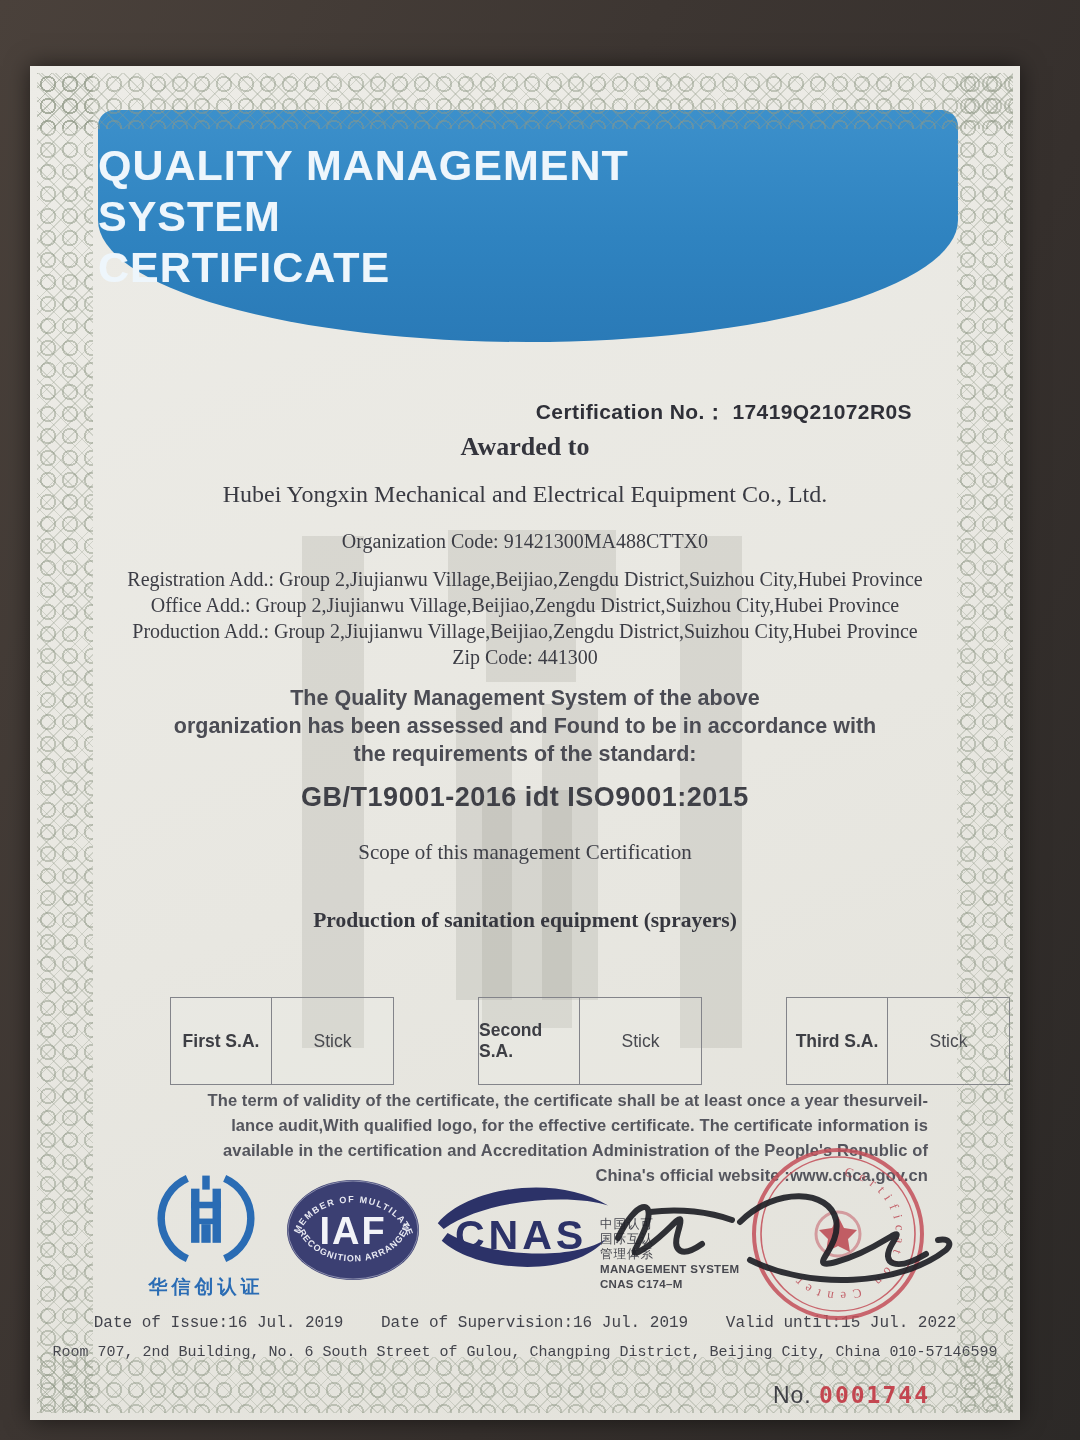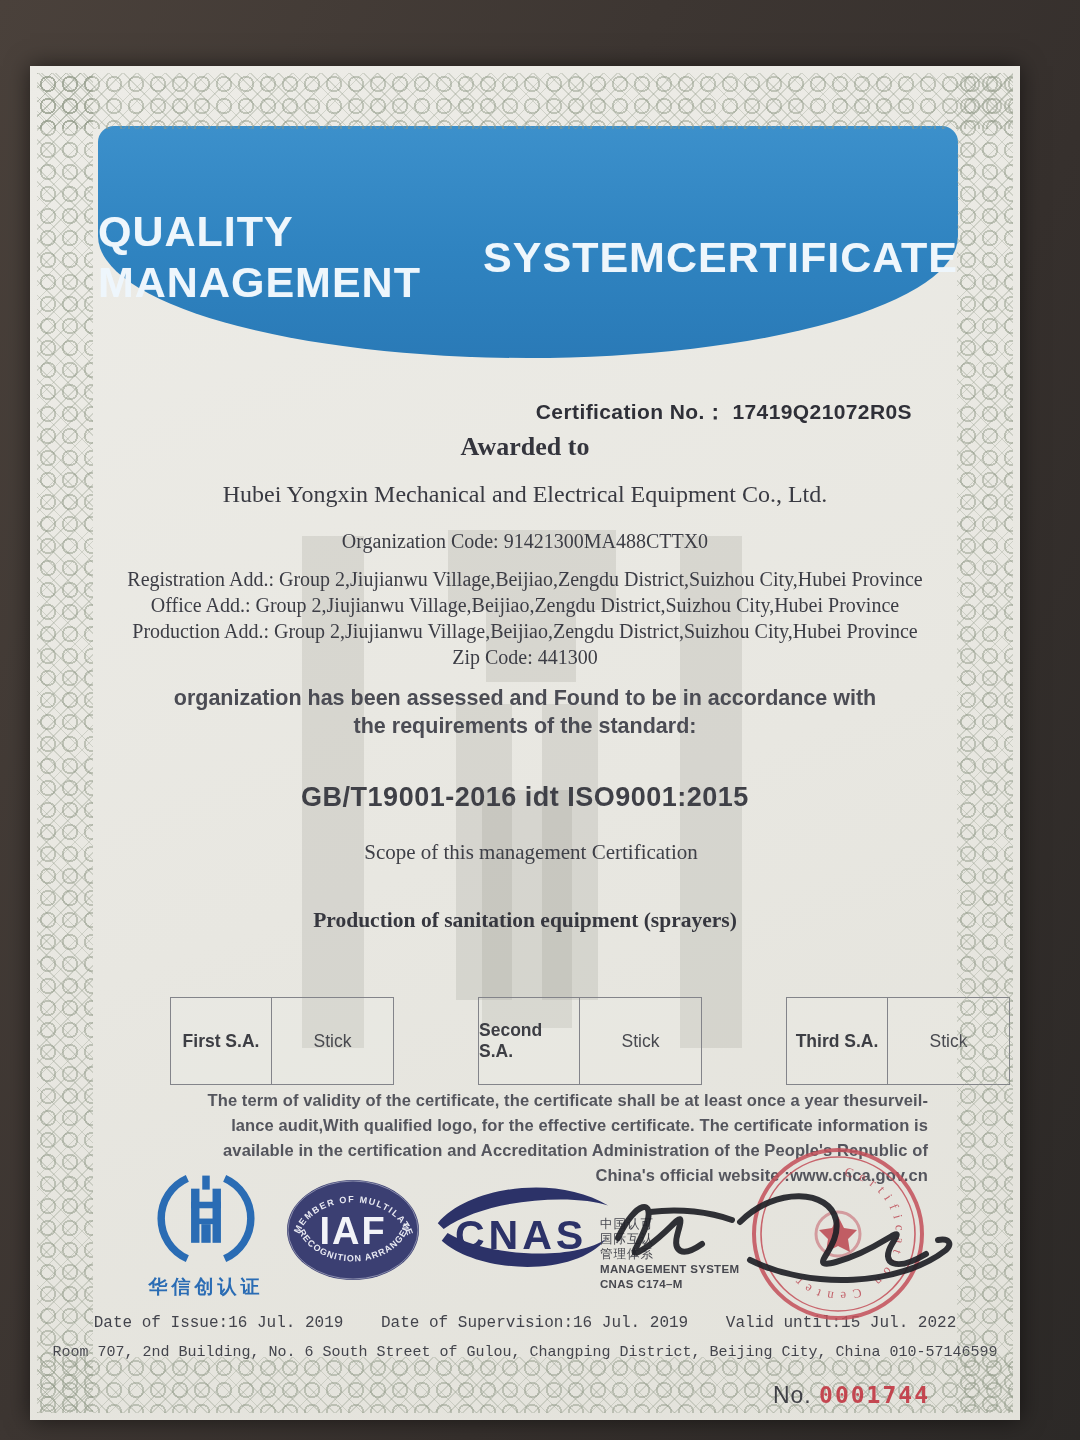--- a/index.html
+++ b/index.html
@@ -20,47 +20,47 @@
       repeating-linear-gradient(45deg, rgba(143,152,134,.30) 0 1.2px, rgba(0,0,0,0) 1.2px 10px),
       repeating-linear-gradient(135deg, rgba(143,152,134,.30) 0 1.2px, rgba(0,0,0,0) 1.2px 10px);
     background-size:22px 22px,auto,auto;
   }
   .orn.t{left:7px;right:7px;top:7px;height:56px;}
   .orn.b{left:7px;right:7px;bottom:7px;height:56px;}
   .orn.l{left:7px;top:7px;bottom:7px;width:56px;}
   .orn.r{right:7px;top:7px;bottom:7px;width:56px;}
 
   .banner{
-    position:absolute;left:68px;top:60px;width:860px;height:232px;z-index:2;
+    position:absolute;left:68px;top:44px;width:860px;height:232px;z-index:2;
     background:linear-gradient(180deg,#3c90cb 0%,#2f83c0 55%,#2a7ab7 100%);
     border-radius:16px 16px 0 0;
     border-bottom-left-radius:430px 122px;
     border-bottom-right-radius:430px 122px;
-    display:flex;align-items:center;
+    display:flex;flex-direction:column;align-items:flex-start;
     padding-top:30px;box-sizing:border-box;
   }
   .banner div{
     color:#eef6fc;font-weight:bold;font-size:43px;line-height:51px;
     letter-spacing:1px;text-shadow:0 0 1px rgba(255,255,255,.25);
   }
 
   
   .wm{position:absolute;z-index:1;background:#8f9089;opacity:.20;}
 
   .abs{position:absolute;left:0;width:100%;z-index:3;text-align:center;}
   .serif{font-family:"Liberation Serif",serif;color:#3c3d45;}
   .cert-line{top:332px;text-align:right;padding-right:108px;box-sizing:border-box;
     font-weight:bold;font-size:21px;color:#2f3038;letter-spacing:.4px;}
   .awarded{top:366px;font-weight:bold;font-size:26px;color:#34353d;}
   .company{top:415px;font-size:24px;color:#393a42;}
   .details{top:462px;font-size:20px;line-height:26px;}
   .details .org{margin-bottom:12px;}
   .statement{top:618px;font-weight:bold;font-size:21.5px;line-height:28px;color:#4b4c54;}
   .standard{top:716px;font-weight:bold;font-size:27px;color:#3f4047;letter-spacing:.5px;}
-  .scope{top:774px;font-size:21px;color:#3f4048;padding-left:6px;}
+  .scope{top:774px;font-size:21px;color:#3f4048;}
   .production{top:842px;font-weight:bold;font-size:21.5px;color:#36373f;}
 
   .audit{position:absolute;left:140px;top:931px;width:840px;height:86px;z-index:3;
     display:flex;justify-content:space-between;}
   .abox{width:222px;height:86px;border:1.5px solid #83848a;display:flex;background:rgba(255,255,255,.08);}
   .acell{display:flex;align-items:center;justify-content:center;font-size:17.5px;color:#3d3e44;}
   .acell.lbl{width:100px;border-right:1.5px solid #83848a;font-weight:bold;}
   .acell.val{flex:1;font-weight:normal;color:#48494f;}
 
   .terms{position:absolute;left:140px;top:1022px;width:758px;z-index:3;
@@ -115,20 +115,21 @@
 
   <div class="abs details serif">
     <div class="org">Organization Code: 91421300MA488CTTX0</div>
     <div>Registration Add.: Group 2,Jiujianwu Village,Beijiao,Zengdu District,Suizhou City,Hubei Province</div>
     <div>Office Add.: Group 2,Jiujianwu Village,Beijiao,Zengdu District,Suizhou City,Hubei Province</div>
     <div>Production Add.: Group 2,Jiujianwu Village,Beijiao,Zengdu District,Suizhou City,Hubei Province</div>
     <div>Zip Code: 441300</div>
   </div>
 
   <div class="abs statement">
+    <div>The Quality Management System of the above</div>
     <div>organization has been assessed and Found to be in accordance with</div>
     <div>the requirements of the standard:</div>
   </div>
 
   <div class="abs standard">GB/T19001-2016 idt ISO9001:2015</div>
   <div class="abs scope serif">Scope of this management Certification</div>
   <div class="abs production serif">Production of sanitation equipment (sprayers)</div>
 
   <div class="audit">
     <div class="abox">

